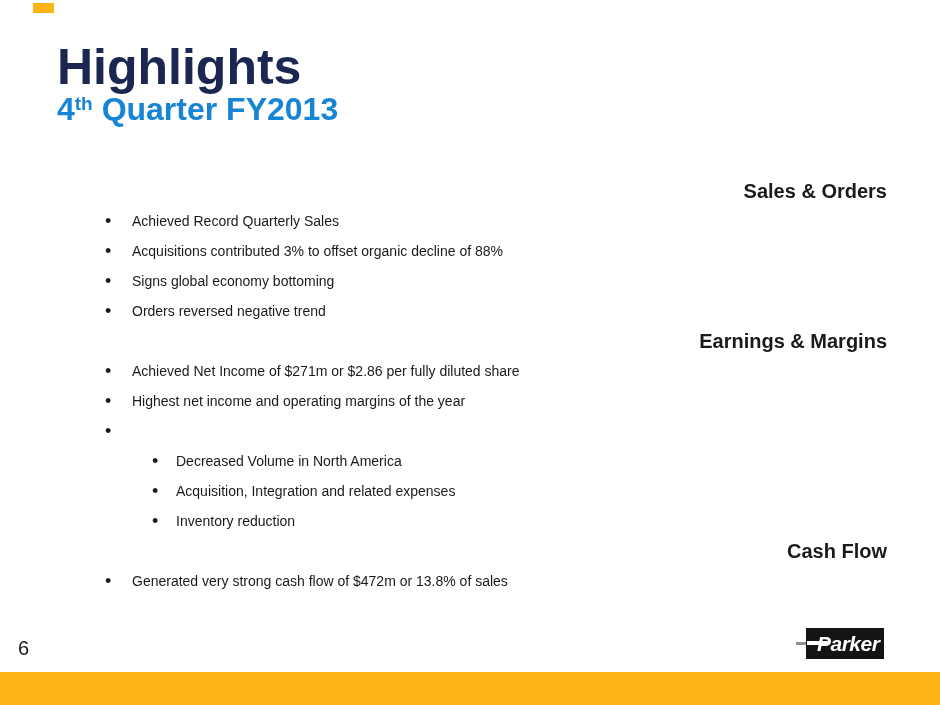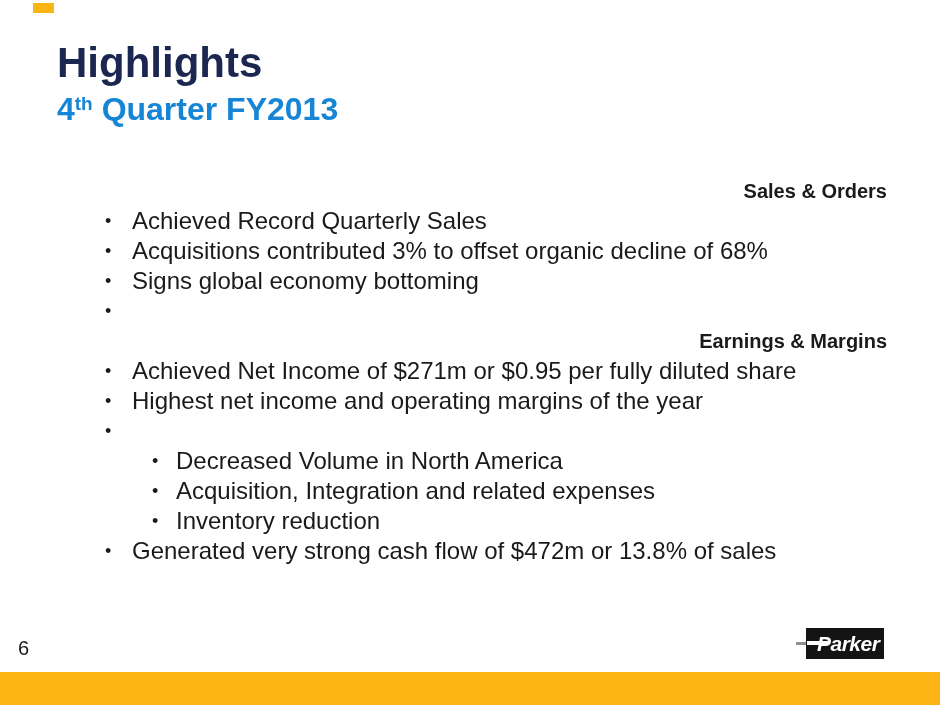--- a/index.html
+++ b/index.html
@@ -9,40 +9,40 @@
     font-family:"Liberation Sans","DejaVu Sans",sans-serif;
   }
   .slide{position:absolute;inset:0;width:940px;height:705px;background:#ffffff;}
 
   
   .accent-top{position:absolute;left:33px;top:3px;width:21px;height:10px;background:var(--gold);}
 
   
   .title{
     position:absolute;left:57px;top:42px;margin:0;
-    font-size:42px;font-weight:bold;line-height:1;color:var(--navy);
+    font-size:50px;font-weight:bold;line-height:1;color:var(--navy);
     white-space:nowrap;
   }
   .subtitle{
     position:absolute;left:57px;top:93px;
     font-size:32px;font-weight:bold;line-height:1;color:var(--blue);
     white-space:nowrap;
   }
   .subtitle sup{
     font-size:19px;position:relative;top:-10px;vertical-align:baseline;line-height:0;
   }
 
   
   .body{position:absolute;left:57px;top:176px;width:830px;}
   .line{height:30px;line-height:30px;position:relative;white-space:nowrap;color:var(--ink);}
   .line.heading{font-size:20px;font-weight:bold;text-align:right;}
   .line .dot{position:absolute;top:0;font-size:18px;}
   .line.l1 .dot{left:48px;}
   .line.l2 .dot{left:95px;}
-  .line .txt{font-size:24px;display:inline-block;}
+  .line .txt{font-size:14px;display:inline-block;}
   .line.l1 .txt{margin-left:75px;}
   .line.l2 .txt{margin-left:119px;}
 
   
   .page-number{position:absolute;left:18px;top:638px;font-size:20px;line-height:1;color:#1a1a1a;}
   .bottom-bar{position:absolute;left:0;top:672px;width:940px;height:33px;background:var(--gold);}
 
   
   .logo{position:absolute;left:796px;top:628px;width:90px;height:31px;}
   .logo-line-out{position:absolute;left:0;top:14px;width:11px;height:3px;background:#8f8f8f;}
@@ -61,30 +61,31 @@
 
   <div class="accent-top"></div>
 
   <h1 class="title">Highlights</h1>
 
   <div class="subtitle"><span>4</span><sup>th</sup><span> Quarter FY2013</span></div>
 
   <div class="body" id="body">
       <div class="line heading">Sales &amp; Orders</div>
       <div class="line l1"><span class="dot">•</span><span class="txt">Achieved Record Quarterly Sales</span></div>
-      <div class="line l1"><span class="dot">•</span><span class="txt">Acquisitions contributed 3% to offset organic decline of 68%</span></div>
+      <div class="line l1"><span class="dot">•</span><span class="txt">Acquisitions contributed 3% to offset organic decline of 88%</span></div>
       <div class="line l1"><span class="dot">•</span><span class="txt">Signs global economy bottoming</span></div>
-      <div class="line l1"><span class="dot">•</span></div>
+      <div class="line l1"><span class="dot">•</span><span class="txt">Orders reversed negative trend</span></div>
       <div class="line heading">Earnings &amp; Margins</div>
-      <div class="line l1"><span class="dot">•</span><span class="txt">Achieved Net Income of $271m or $0.95 per fully diluted share</span></div>
+      <div class="line l1"><span class="dot">•</span><span class="txt">Achieved Net Income of $271m or $2.86 per fully diluted share</span></div>
       <div class="line l1"><span class="dot">•</span><span class="txt">Highest net income and operating margins of the year</span></div>
       <div class="line l1"><span class="dot">•</span></div>
       <div class="line l2"><span class="dot">•</span><span class="txt">Decreased Volume in North America</span></div>
       <div class="line l2"><span class="dot">•</span><span class="txt">Acquisition, Integration and related expenses</span></div>
       <div class="line l2"><span class="dot">•</span><span class="txt">Inventory reduction</span></div>
+      <div class="line heading">Cash Flow</div>
       <div class="line l1"><span class="dot">•</span><span class="txt">Generated very strong cash flow of $472m or 13.8% of sales</span></div>
     </div>
 
   <div class="page-number">6</div>
 
   <div class="logo">
     <div class="logo-line-out"></div>
     <div class="logo-box">
       <div class="logo-line-in"></div>
       <span class="logo-text">Parker</span>

